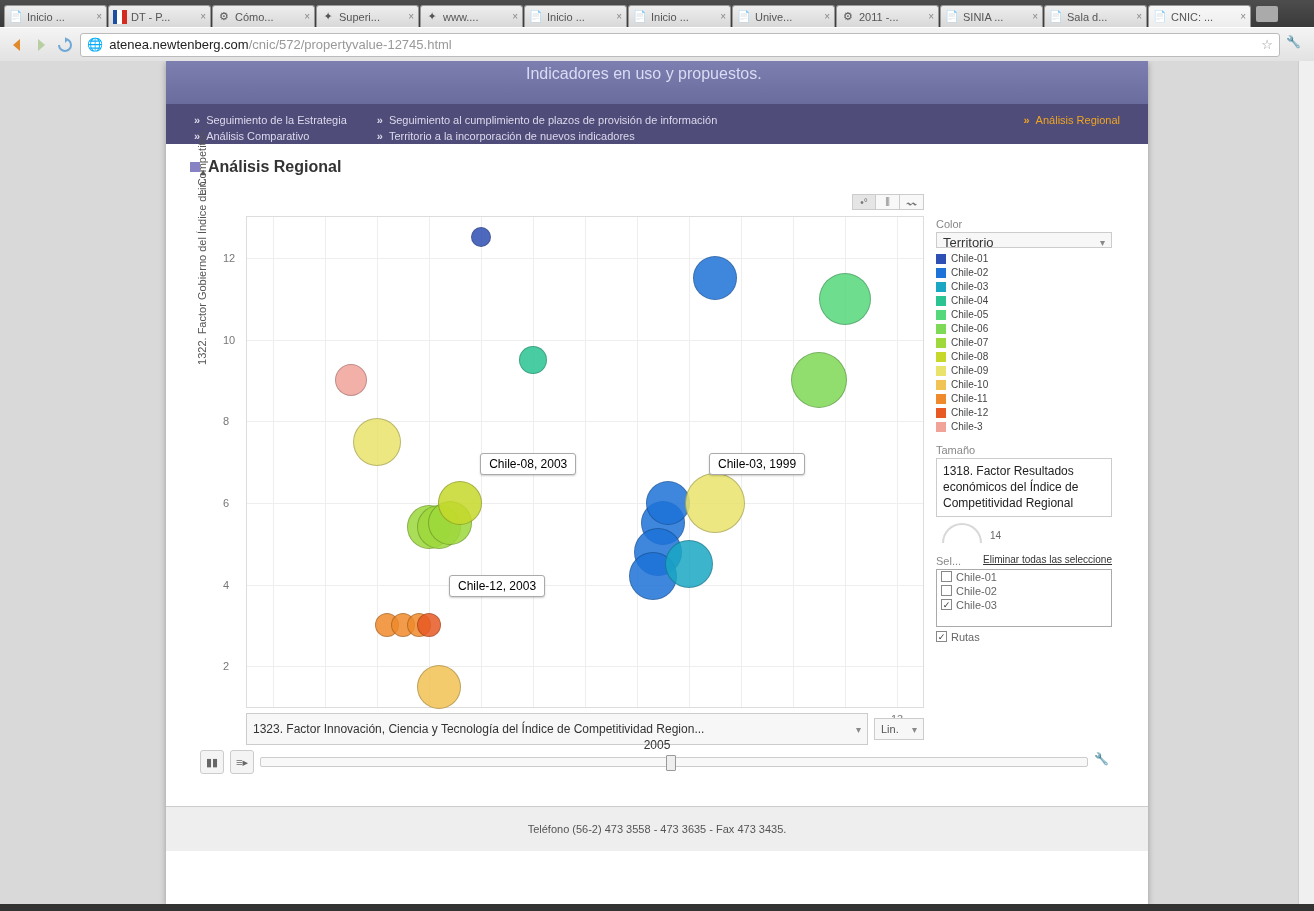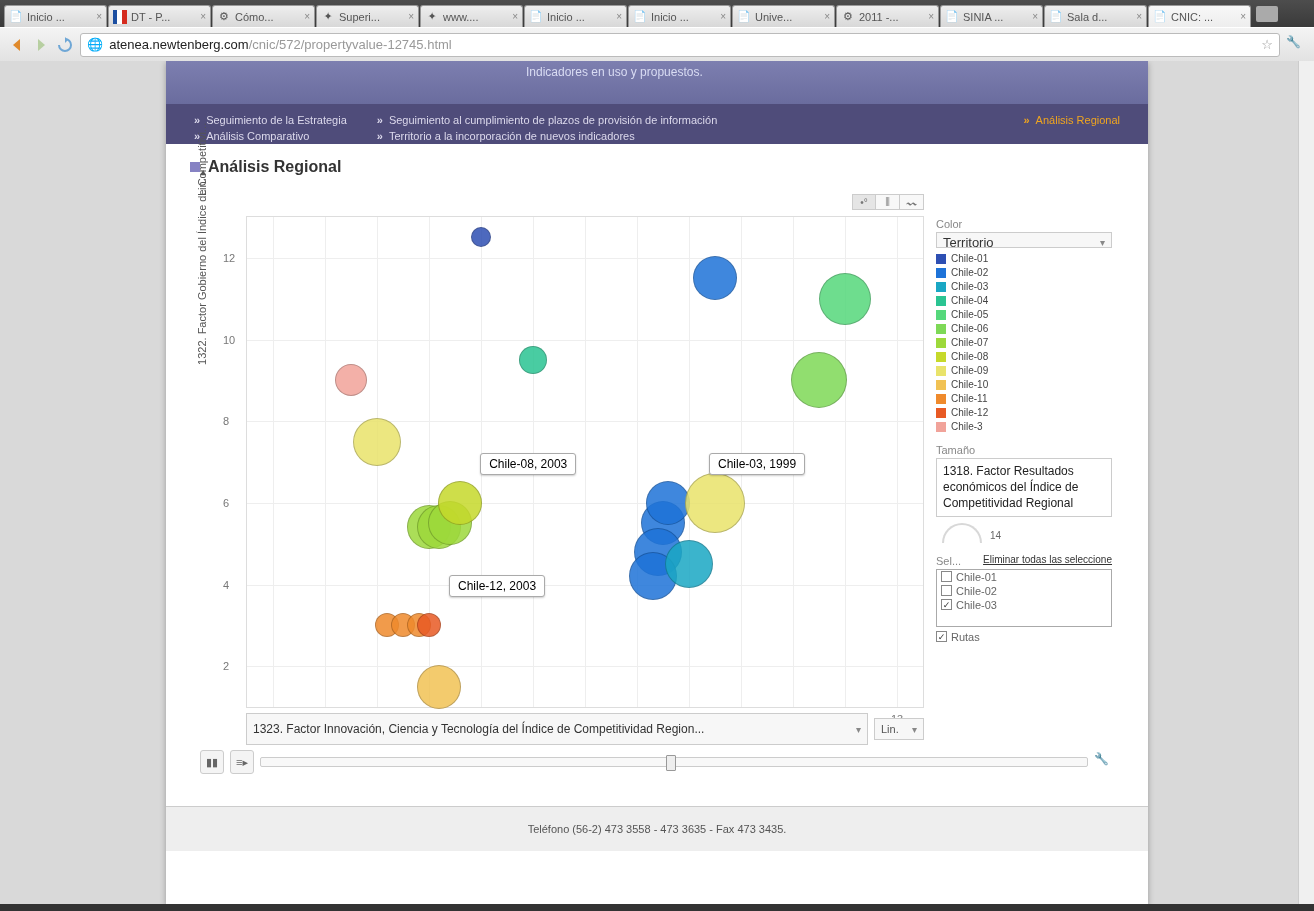--- a/index.html
+++ b/index.html
@@ -14,21 +14,21 @@
 .navbar{height:34px;background:linear-gradient(#f4f4f4,#e2e2e2);border-top:1px solid #fff;display:flex;align-items:center;padding:0 8px;gap:6px;}
 .navbtn{width:18px;height:18px;display:inline-flex;align-items:center;justify-content:center;}
 .urlbox{flex:1;height:24px;background:#fff;border:1px solid #bbb;border-radius:3px;display:flex;align-items:center;padding:0 6px;font-size:13px;color:#333;}
 .urlbox .host{color:#222;}
 .urlbox .path{color:#999;}
 .urlbox .star{margin-left:auto;color:#999;}
 .wrench{width:20px;height:20px;color:#666;}
 .viewport{flex:1;background:#d9d9d9;display:flex;justify-content:center;overflow:hidden;position:relative;}
 .scrollbar{position:absolute;right:0;top:0;bottom:0;width:16px;background:#f0f0f0;border-left:1px solid #ccc;}
 .page{width:982px;background:#fff;box-shadow:0 2px 6px rgba(0,0,0,.3);}
-.hero{height:43px;background:linear-gradient(#7d7fb0,#6a6c9e);color:#d9dcf3;font-size:12px;padding:4px 0 0 360px;}
+.hero{height:43px;background:linear-gradient(#7d7fb0,#6a6c9e);color:#d9dcf3;font-size:16px;padding:4px 0 0 360px;}
 .nav{background:#4f4c7a;color:#dcd9ec;font-size:11px;padding:10px 28px 2px;display:flex;gap:30px;}
 .nav a{color:#dcd9ec;text-decoration:none;display:inline-flex;align-items:center;gap:3px;}
 .nav a.hot{color:#f0a51f;}
 .nav .col{display:flex;flex-direction:column;gap:4px;}
 .arr::before{content:"»";margin-right:3px;font-weight:bold;}
 .content{padding:14px 24px 20px;}
 h1.title{font-size:16px;font-weight:bold;color:#333;display:flex;align-items:center;gap:8px;}
 h1.title .sq{width:10px;height:10px;background:#8682c3;display:inline-block;}
 .chartshell{position:relative;margin-top:10px;height:600px;}
 .chartarea{position:absolute;left:56px;top:30px;right:200px;bottom:78px;border:1px solid #ddd;}
@@ -361,20 +361,21 @@
                   <span class="cb">✓</span>
                   <span>Chile-03</span>
                 </div>
               </div>
           <div class="rutas">
                 <span class="cb">✓</span>
                 <span>Rutas</span>
               </div>
         </div>
 
+        <div class="tl-year">2005</div>
         <div class="timeline">
           <div class="tl-btn">▮▮</div>
           <div class="tl-btn">≡▸</div>
           <div class="tl-track">
                 <div class="tl-handle"></div>
               </div>
           <span class="tl-opt">🔧</span>
         </div>
       </div>
     </div>

